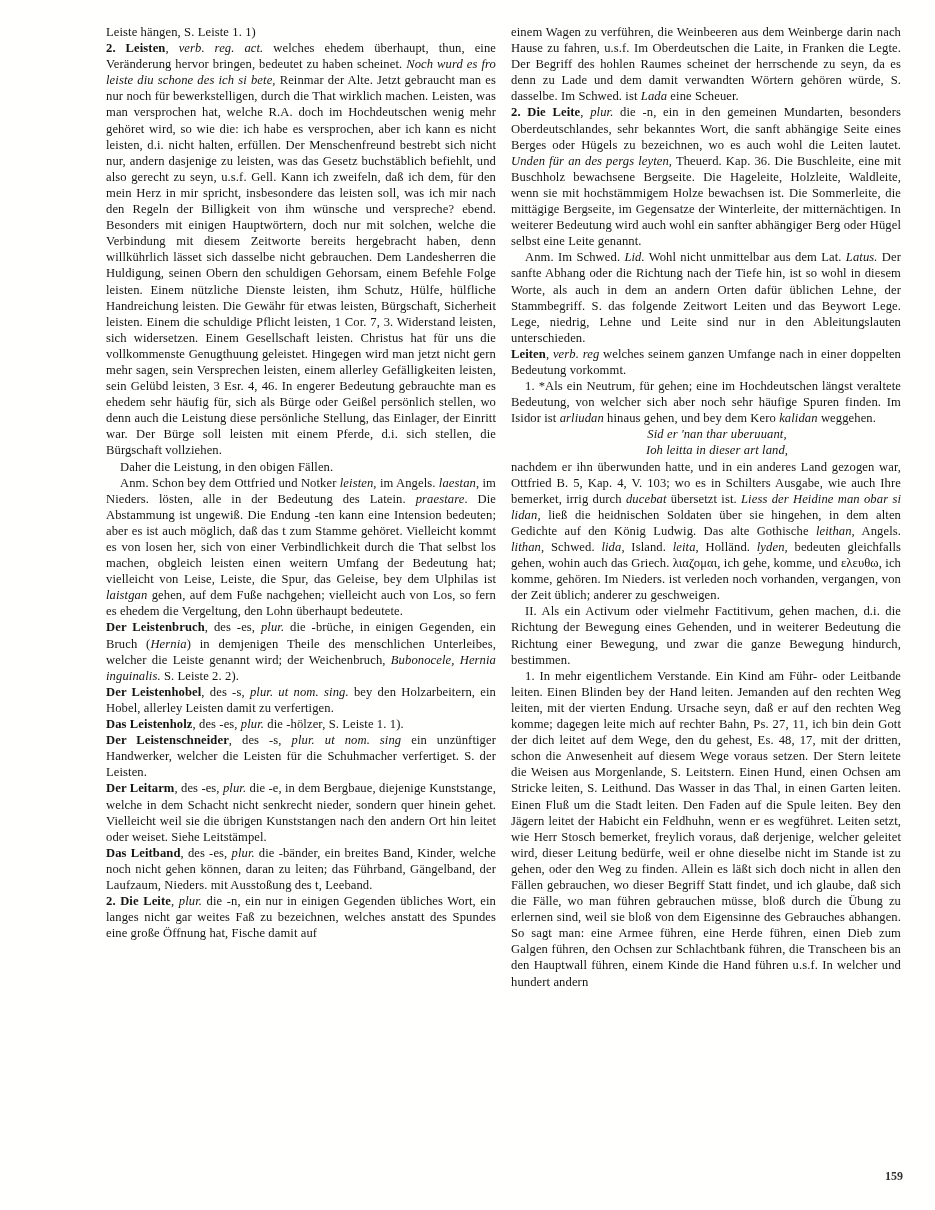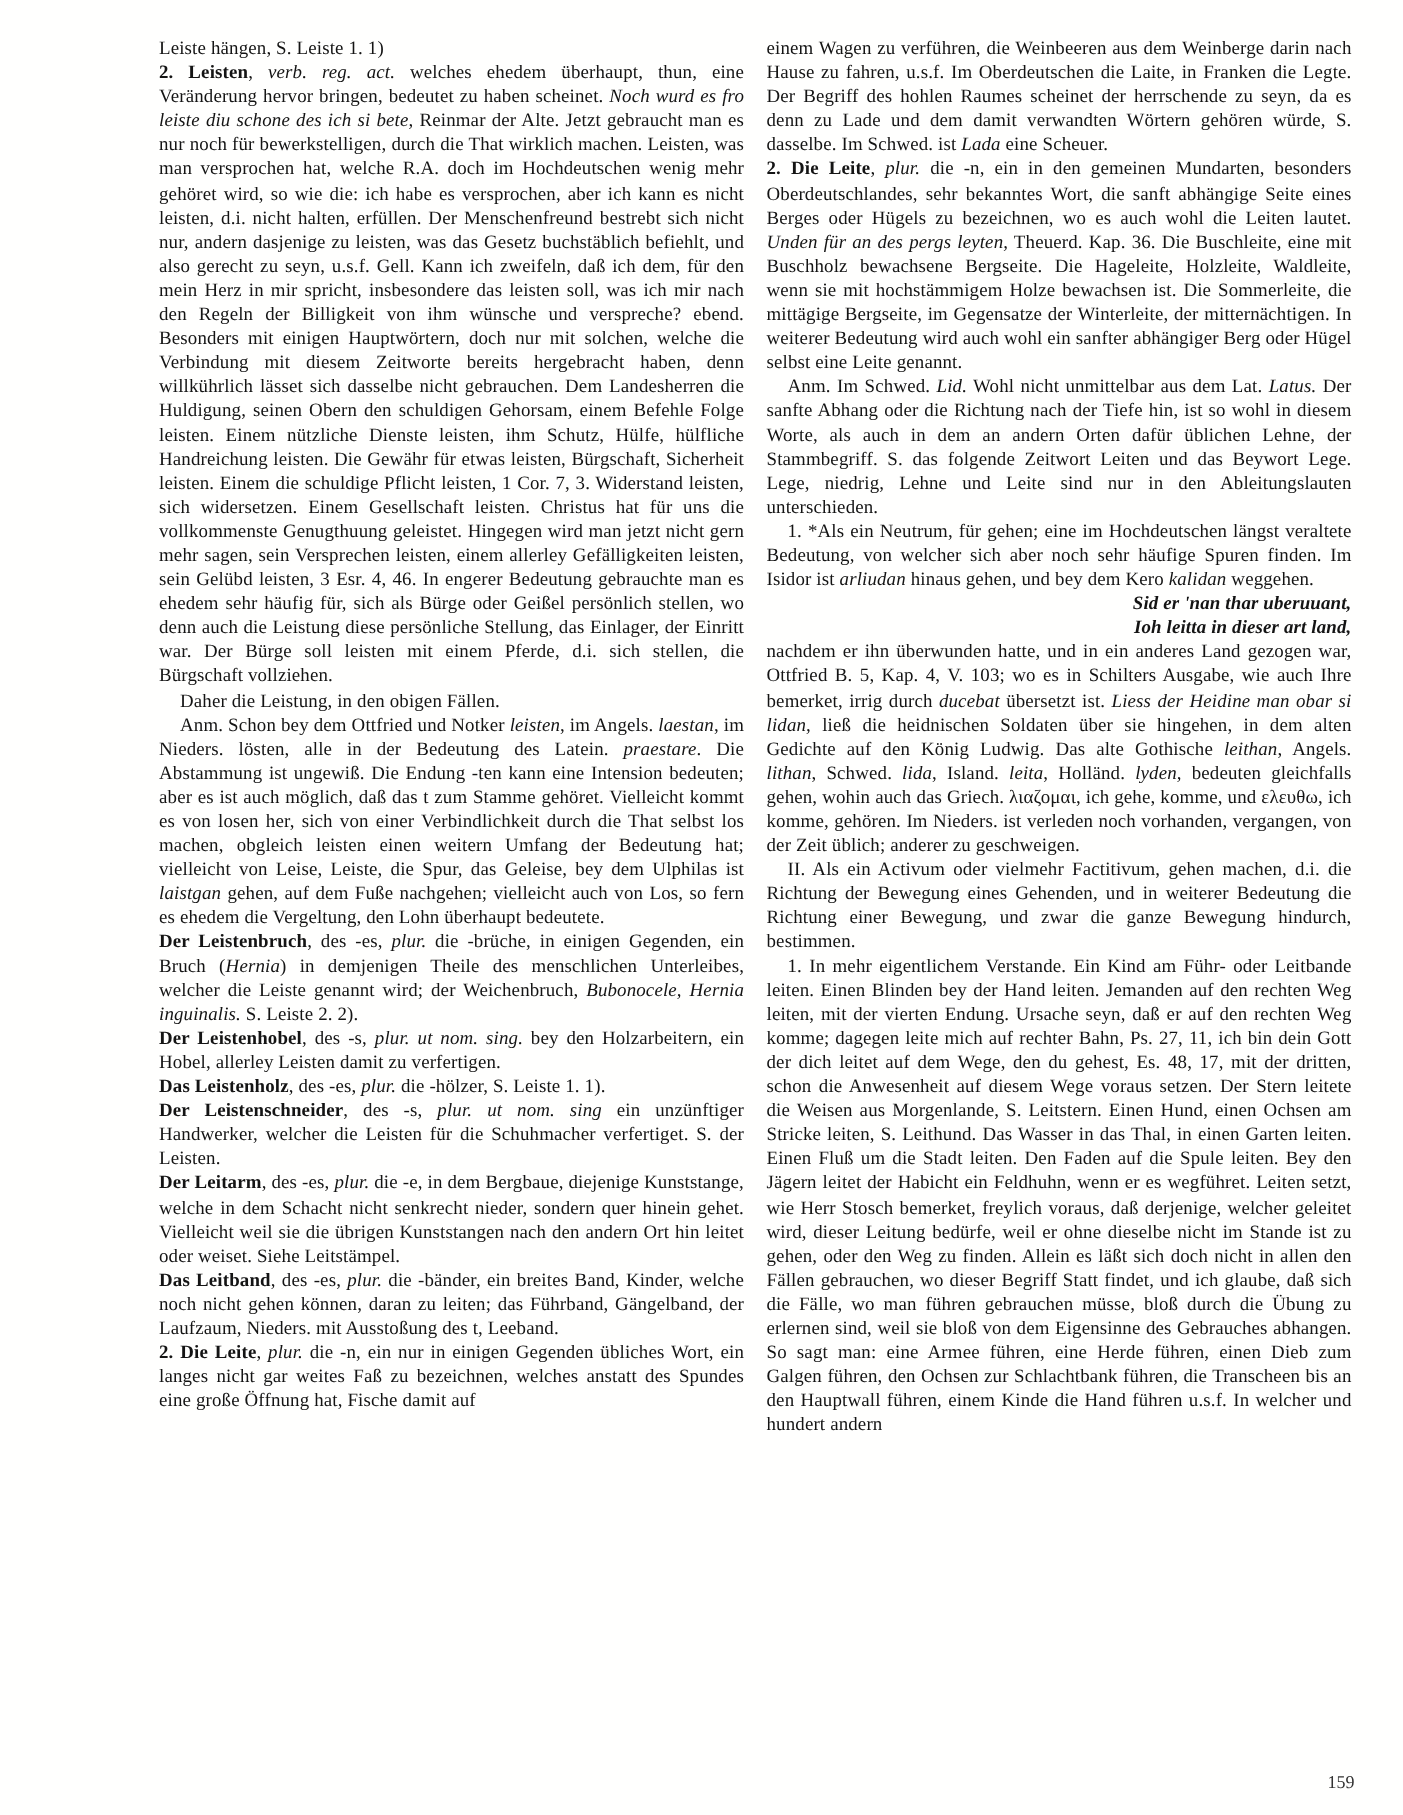--- a/index.html
+++ b/index.html
@@ -34,33 +34,33 @@
   .col p {
     margin: 0;
     padding: 0;
   }
   p.indent { text-indent: 14px; }
   p.entry  { text-indent: 0; font-family: Liberation Serif, serif; }
   p.flush  { text-indent: 0; }
   p.verse  {
     text-indent: 0;
     padding-left: 22px;
-    text-align: right;
+    text-align: center;
     font-style: italic;
-    font-weight: bold;
   }
   .b { font-weight: bold; }
   .i { font-style: italic; }
   .page-number {
     position: absolute;
     right: 32px;
-    bottom: 14px;
+    bottom: 26px;
     font-size: 12px;
     font-family: "Liberation Serif", serif;
     color: #333;
+    font-weight: bold;
   }
 </style>
 </head>
 <body>
 
 <div class="page">
   <div class="columns">
     <div class="col">
         <p class="flush"><span>Leiste hängen, S. Leiste 1. 1)</span></p>
         <p class="entry"><span class="b">2. Leisten</span><span>, </span><span class="i">verb. reg. act.</span><span> welches ehedem überhaupt, thun, eine Veränderung hervor bringen, bedeutet zu haben scheinet. </span><span class="i">Noch wurd es fro leiste diu schone des ich si bete,</span><span> Reinmar der Alte. Jetzt gebraucht man es nur noch für bewerkstelligen, durch die That wirklich machen. Leisten, was man versprochen hat, welche R.A. doch im Hochdeutschen wenig mehr gehöret wird, so wie die: ich habe es versprochen, aber ich kann es nicht leisten, d.i. nicht halten, erfüllen. Der Menschenfreund bestrebt sich nicht nur, andern dasjenige zu leisten, was das Gesetz buchstäblich befiehlt, und also gerecht zu seyn, u.s.f. Gell. Kann ich zweifeln, daß ich dem, für den mein Herz in mir spricht, insbesondere das leisten soll, was ich mir nach den Regeln der Billigkeit von ihm wünsche und verspreche? ebend. Besonders mit einigen Hauptwörtern, doch nur mit solchen, welche die Verbindung mit diesem Zeitworte bereits hergebracht haben, denn willkührlich lässet sich dasselbe nicht gebrauchen. Dem Landesherren die Huldigung, seinen Obern den schuldigen Gehorsam, einem Befehle Folge leisten. Einem nützliche Dienste leisten, ihm Schutz, Hülfe, hülfliche Handreichung leisten. Die Gewähr für etwas leisten, Bürgschaft, Sicherheit leisten. Einem die schuldige Pflicht leisten, 1 Cor. 7, 3. Widerstand leisten, sich widersetzen. Einem Gesellschaft leisten. Christus hat für uns die vollkommenste Genugthuung geleistet. Hingegen wird man jetzt nicht gern mehr sagen, sein Versprechen leisten, einem allerley Gefälligkeiten leisten, sein Gelübd leisten, 3 Esr. 4, 46. In engerer Bedeutung gebrauchte man es ehedem sehr häufig für, sich als Bürge oder Geißel persönlich stellen, wo denn auch die Leistung diese persönliche Stellung, das Einlager, der Einritt war. Der Bürge soll leisten mit einem Pferde, d.i. sich stellen, die Bürgschaft vollziehen.</span></p>
@@ -71,20 +71,21 @@
         <p class="entry"><span class="b">Das Leistenholz</span><span>, des -es, </span><span class="i">plur.</span><span> die -hölzer, S. Leiste 1. 1).</span></p>
         <p class="entry"><span class="b">Der Leistenschneider</span><span>, des -s, </span><span class="i">plur. ut nom. sing</span><span> ein unzünftiger Handwerker, welcher die Leisten für die Schuhmacher verfertiget. S. der Leisten.</span></p>
         <p class="entry"><span class="b">Der Leitarm</span><span>, des -es, </span><span class="i">plur.</span><span> die -e, in dem Bergbaue, diejenige Kunststange, welche in dem Schacht nicht senkrecht nieder, sondern quer hinein gehet. Vielleicht weil sie die übrigen Kunststangen nach den andern Ort hin leitet oder weiset. Siehe Leitstämpel.</span></p>
         <p class="entry"><span class="b">Das Leitband</span><span>, des -es, </span><span class="i">plur.</span><span> die -bänder, ein breites Band, Kinder, welche noch nicht gehen können, daran zu leiten; das Führband, Gängelband, der Laufzaum, Nieders. mit Ausstoßung des t, Leeband.</span></p>
         <p class="entry"><span class="b">2. Die Leite</span><span>, </span><span class="i">plur.</span><span> die -n, ein nur in einigen Gegenden übliches Wort, ein langes nicht gar weites Faß zu bezeichnen, welches anstatt des Spundes eine große Öffnung hat, Fische damit auf</span></p>
       </div>
     <div class="col">
         <p class="flush"><span>einem Wagen zu verführen, die Weinbeeren aus dem Weinberge darin nach Hause zu fahren, u.s.f. Im Oberdeutschen die Laite, in Franken die Legte. Der Begriff des hohlen Raumes scheinet der herrschende zu seyn, da es denn zu Lade und dem damit verwandten Wörtern gehören würde, S. dasselbe. Im Schwed. ist </span><span class="i">Lada</span><span> eine Scheuer.</span></p>
         <p class="entry"><span class="b">2. Die Leite</span><span>, </span><span class="i">plur.</span><span> die -n, ein in den gemeinen Mundarten, besonders Oberdeutschlandes, sehr bekanntes Wort, die sanft abhängige Seite eines Berges oder Hügels zu bezeichnen, wo es auch wohl die Leiten lautet. </span><span class="i">Unden für an des pergs leyten,</span><span> Theuerd. Kap. 36. Die Buschleite, eine mit Buschholz bewachsene Bergseite. Die Hageleite, Holzleite, Waldleite, wenn sie mit hochstämmigem Holze bewachsen ist. Die Sommerleite, die mittägige Bergseite, im Gegensatze der Winterleite, der mitternächtigen. In weiterer Bedeutung wird auch wohl ein sanfter abhängiger Berg oder Hügel selbst eine Leite genannt.</span></p>
         <p class="indent"><span>Anm. Im Schwed. </span><span class="i">Lid.</span><span> Wohl nicht unmittelbar aus dem Lat. </span><span class="i">Latus.</span><span> Der sanfte Abhang oder die Richtung nach der Tiefe hin, ist so wohl in diesem Worte, als auch in dem an andern Orten dafür üblichen Lehne, der Stammbegriff. S. das folgende Zeitwort Leiten und das Beywort Lege. Lege, niedrig, Lehne und Leite sind nur in den Ableitungslauten unterschieden.</span></p>
+        <p class="entry"><span class="b">Leiten</span><span>, </span><span class="i">verb. reg</span><span> welches seinem ganzen Umfange nach in einer doppelten Bedeutung vorkommt.</span></p>
         <p class="indent"><span>1. *Als ein Neutrum, für gehen; eine im Hochdeutschen längst veraltete Bedeutung, von welcher sich aber noch sehr häufige Spuren finden. Im Isidor ist </span><span class="i">arliudan</span><span> hinaus gehen, und bey dem Kero </span><span class="i">kalidan</span><span> weggehen.</span></p>
         <p class="verse"><span>Sid er 'nan thar uberuuant,</span></p>
         <p class="verse"><span>Ioh leitta in dieser art land,</span></p>
         <p class="flush"><span>nachdem er ihn überwunden hatte, und in ein anderes Land gezogen war, Ottfried B. 5, Kap. 4, V. 103; wo es in Schilters Ausgabe, wie auch Ihre bemerket, irrig durch </span><span class="i">ducebat</span><span> übersetzt ist. </span><span class="i">Liess der Heidine man obar si lidan,</span><span> ließ die heidnischen Soldaten über sie hingehen, in dem alten Gedichte auf den König Ludwig. Das alte Gothische </span><span class="i">leithan</span><span>, Angels. </span><span class="i">lithan</span><span>, Schwed. </span><span class="i">lida</span><span>, Island. </span><span class="i">leita</span><span>, Holländ. </span><span class="i">lyden,</span><span> bedeuten gleichfalls gehen, wohin auch das Griech. λιαζομαι, ich gehe, komme, und ελευθω, ich komme, gehören. Im Nieders. ist verleden noch vorhanden, vergangen, von der Zeit üblich; anderer zu geschweigen.</span></p>
         <p class="indent"><span>II. Als ein Activum oder vielmehr Factitivum, gehen machen, d.i. die Richtung der Bewegung eines Gehenden, und in weiterer Bedeutung die Richtung einer Bewegung, und zwar die ganze Bewegung hindurch, bestimmen.</span></p>
         <p class="indent"><span>1. In mehr eigentlichem Verstande. Ein Kind am Führ- oder Leitbande leiten. Einen Blinden bey der Hand leiten. Jemanden auf den rechten Weg leiten, mit der vierten Endung. Ursache seyn, daß er auf den rechten Weg komme; dagegen leite mich auf rechter Bahn, Ps. 27, 11, ich bin dein Gott der dich leitet auf dem Wege, den du gehest, Es. 48, 17, mit der dritten, schon die Anwesenheit auf diesem Wege voraus setzen. Der Stern leitete die Weisen aus Morgenlande, S. Leitstern. Einen Hund, einen Ochsen am Stricke leiten, S. Leithund. Das Wasser in das Thal, in einen Garten leiten. Einen Fluß um die Stadt leiten. Den Faden auf die Spule leiten. Bey den Jägern leitet der Habicht ein Feldhuhn, wenn er es wegführet. Leiten setzt, wie Herr Stosch bemerket, freylich voraus, daß derjenige, welcher geleitet wird, dieser Leitung bedürfe, weil er ohne dieselbe nicht im Stande ist zu gehen, oder den Weg zu finden. Allein es läßt sich doch nicht in allen den Fällen gebrauchen, wo dieser Begriff Statt findet, und ich glaube, daß sich die Fälle, wo man führen gebrauchen müsse, bloß durch die Übung zu erlernen sind, weil sie bloß von dem Eigensinne des Gebrauches abhangen. So sagt man: eine Armee führen, eine Herde führen, einen Dieb zum Galgen führen, den Ochsen zur Schlachtbank führen, die Transcheen bis an den Hauptwall führen, einem Kinde die Hand führen u.s.f. In welcher und hundert andern</span></p>
       </div>
   </div>
   <div class="page-number">159</div>
 </div>

